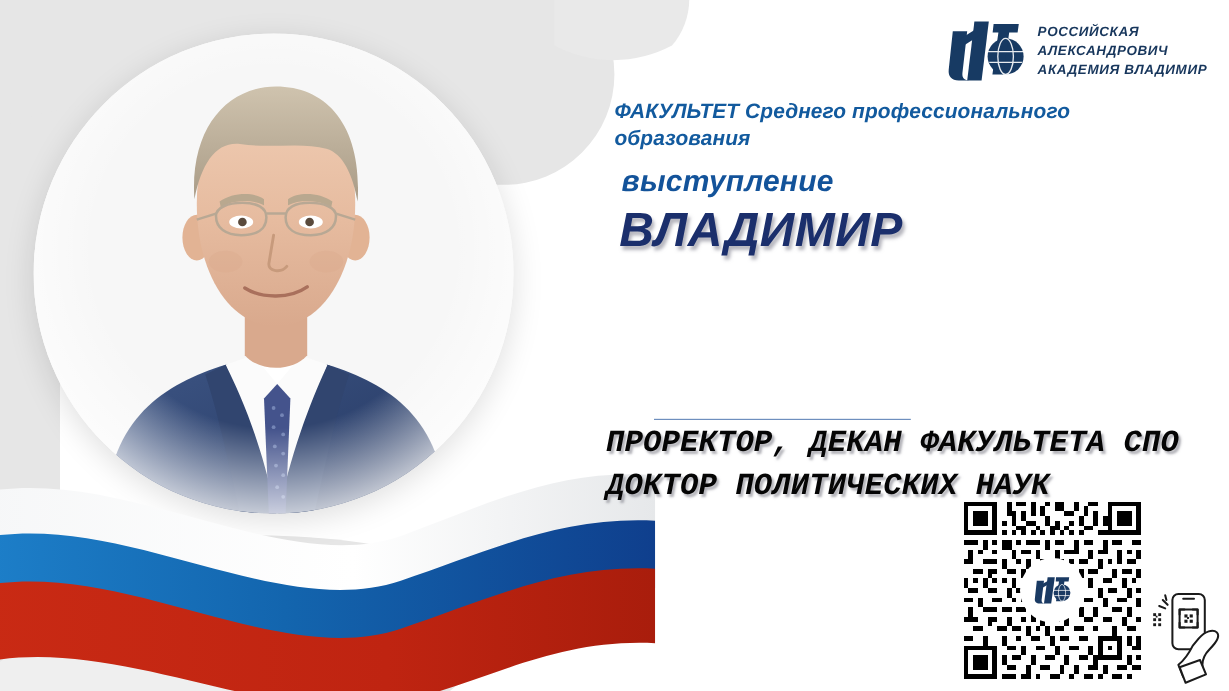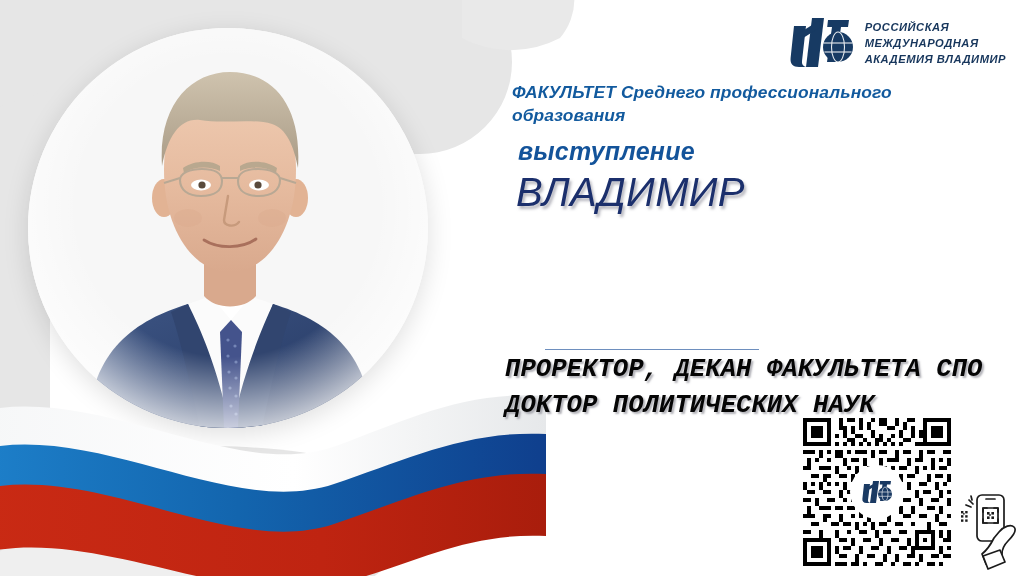--- a/index.html
+++ b/index.html
@@ -49,21 +49,21 @@
     font-style:italic;font-weight:bold;font-size:17.4px;line-height:1.33;
     color:#125a9e;letter-spacing:.1px;
   }
   .speech{
     position:absolute;left:518px;top:137px;
     font-style:italic;font-weight:bold;font-size:25px;
     color:#13539a;letter-spacing:.2px;
   }
   .person-name{
     position:absolute;left:516px;top:166px;width:470px;
-    font-style:italic;font-weight:normal;font-size:40px;line-height:1.32;
+    font-style:italic;font-weight:bold;font-size:40px;line-height:1.32;
     color:#1b2f6c;letter-spacing:.4px;
     text-shadow:2px 3px 3px rgba(120,120,135,.55);
   }
   .person-name div{white-space:nowrap;}
 
   .rule{
     position:absolute;left:545px;top:349px;width:214px;height:0;
     border-top:1.4px solid #6e8fbe;
   }
   .post{
@@ -249,21 +249,21 @@
         </g>
         <g fill="none" stroke="#ffffff" stroke-width="1.1" opacity=".9">
           <ellipse cx="51" cy="33" rx="6.5" ry="15"></ellipse>
           <path d="M 36.4,29 L 65.6,29"></path>
           <path d="M 37.4,38 L 64.6,38"></path>
         </g>
       </svg>
     </span>
     <span class="brand-text">
       <span>РОССИЙСКАЯ</span>
-      <span>МЕЖДУНАРОДНАЯ</span>
+      <span>АЛЕКСАНДРОВИЧ</span>
       <span>АКАДЕМИЯ ВЛАДИМИР</span>
     </span>
   </div>
 
   <div class="faculty">ФАКУЛЬТЕТ Среднего профессионального образования</div>
   <div class="speech">выступление</div>
 
   <div class="person-name">
     <div>ВЛАДИМИР</div>
   </div>

